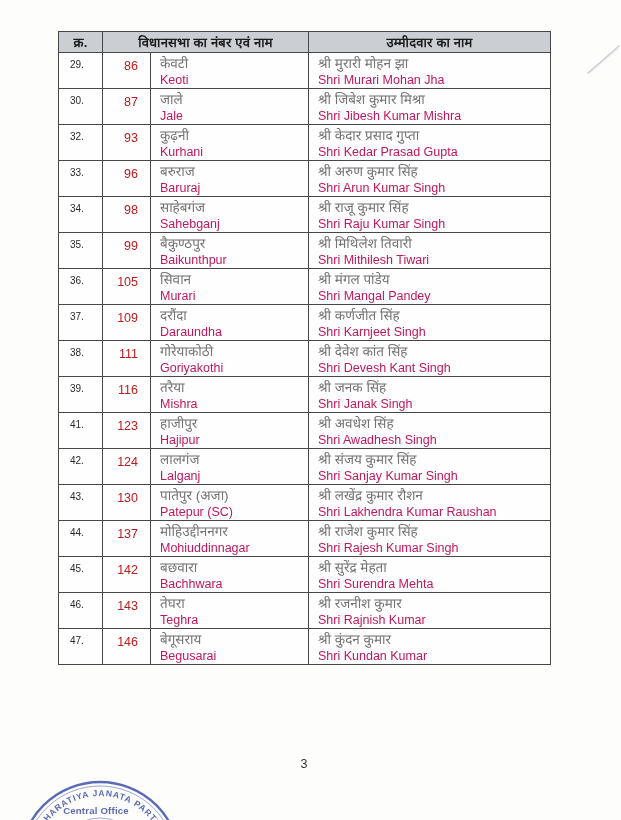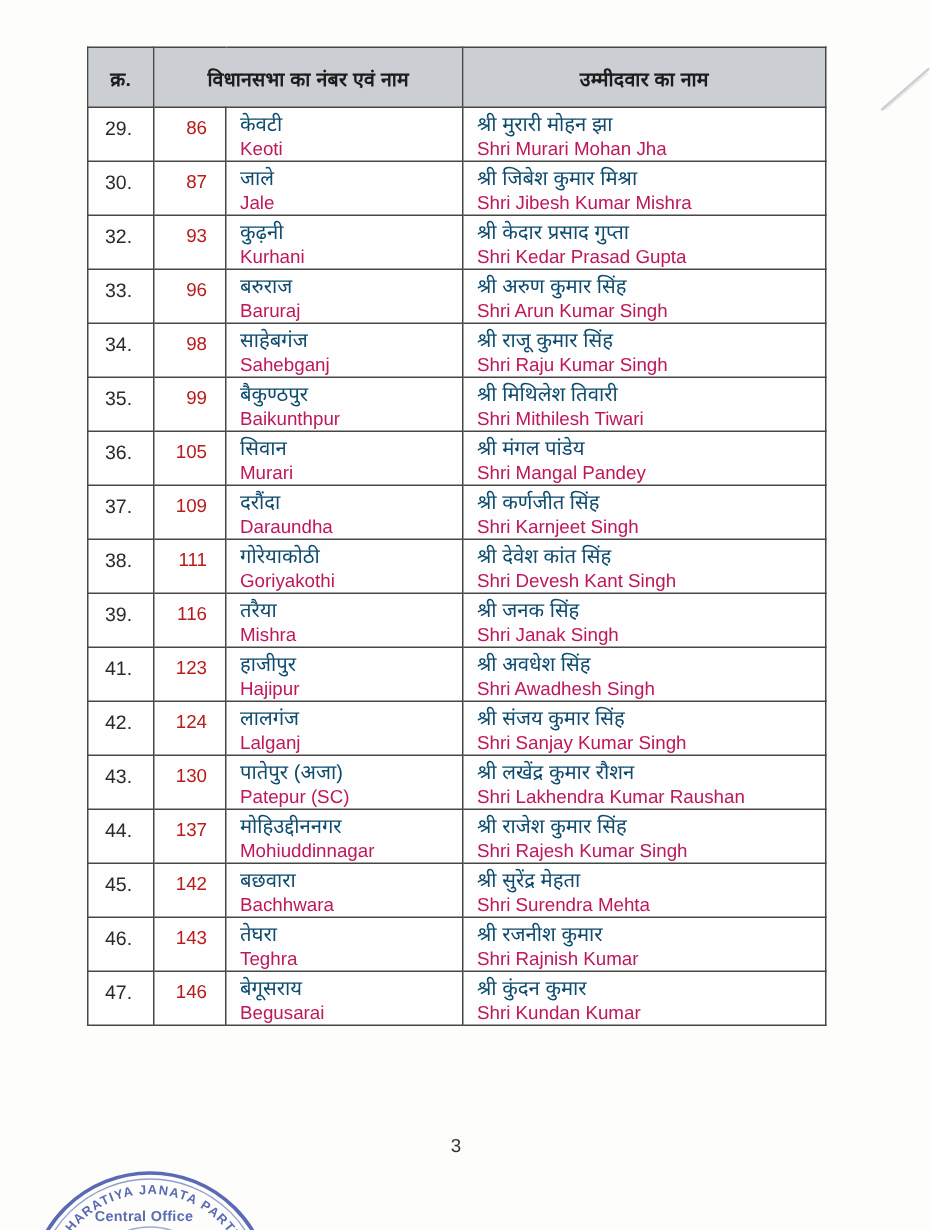--- a/index.html
+++ b/index.html
@@ -30,43 +30,43 @@
     overflow: hidden;
   }
   table.candidates { border: 1.5px solid #3d3d3d; }
   col.c-serial  { width: 44px; }
   col.c-number  { width: 48px; }
   col.c-name    { width: 158px; }
   col.c-cand    { width: 242px; }
 
   thead th {
     background: #cbcfd3;
-    height: 40px;
+    height: 21px;
     font-size: 13px;
     font-weight: bold;
     color: #1c1c1c;
     text-align: center;
     vertical-align: middle;
     letter-spacing: 0.2px;
   }
 
   tbody td { height: 36px; vertical-align: top; background: #fefefe; }
   td.serial {
-    font-size: 13px;
+    font-size: 10px;
     padding: 6px 0 0 11px;
     color: #2a2a2a;
   }
   td.number {
     font-size: 12.5px;
     text-align: right;
     padding: 6px 12px 0 0;
     color: #b91c1c;
   }
   td.name, td.cand { padding: 2px 4px 0 9px; }
-  .hi { font-size: 13.5px; line-height: 17px; color: #0c4a6e; white-space: nowrap; }
+  .hi { font-size: 13.5px; line-height: 17px; color: #737373; white-space: nowrap; }
   .en { font-size: 12.5px; line-height: 16px; color: #be185d; white-space: nowrap; }
   td.cand.bold .hi, td.cand.bold .en { font-weight: bold; }
 
   
   .page-number {
     position: absolute;
     left: 58px; top: 757px; width: 492px;
     text-align: center;
     font-size: 12.5px;
     color: #333;

